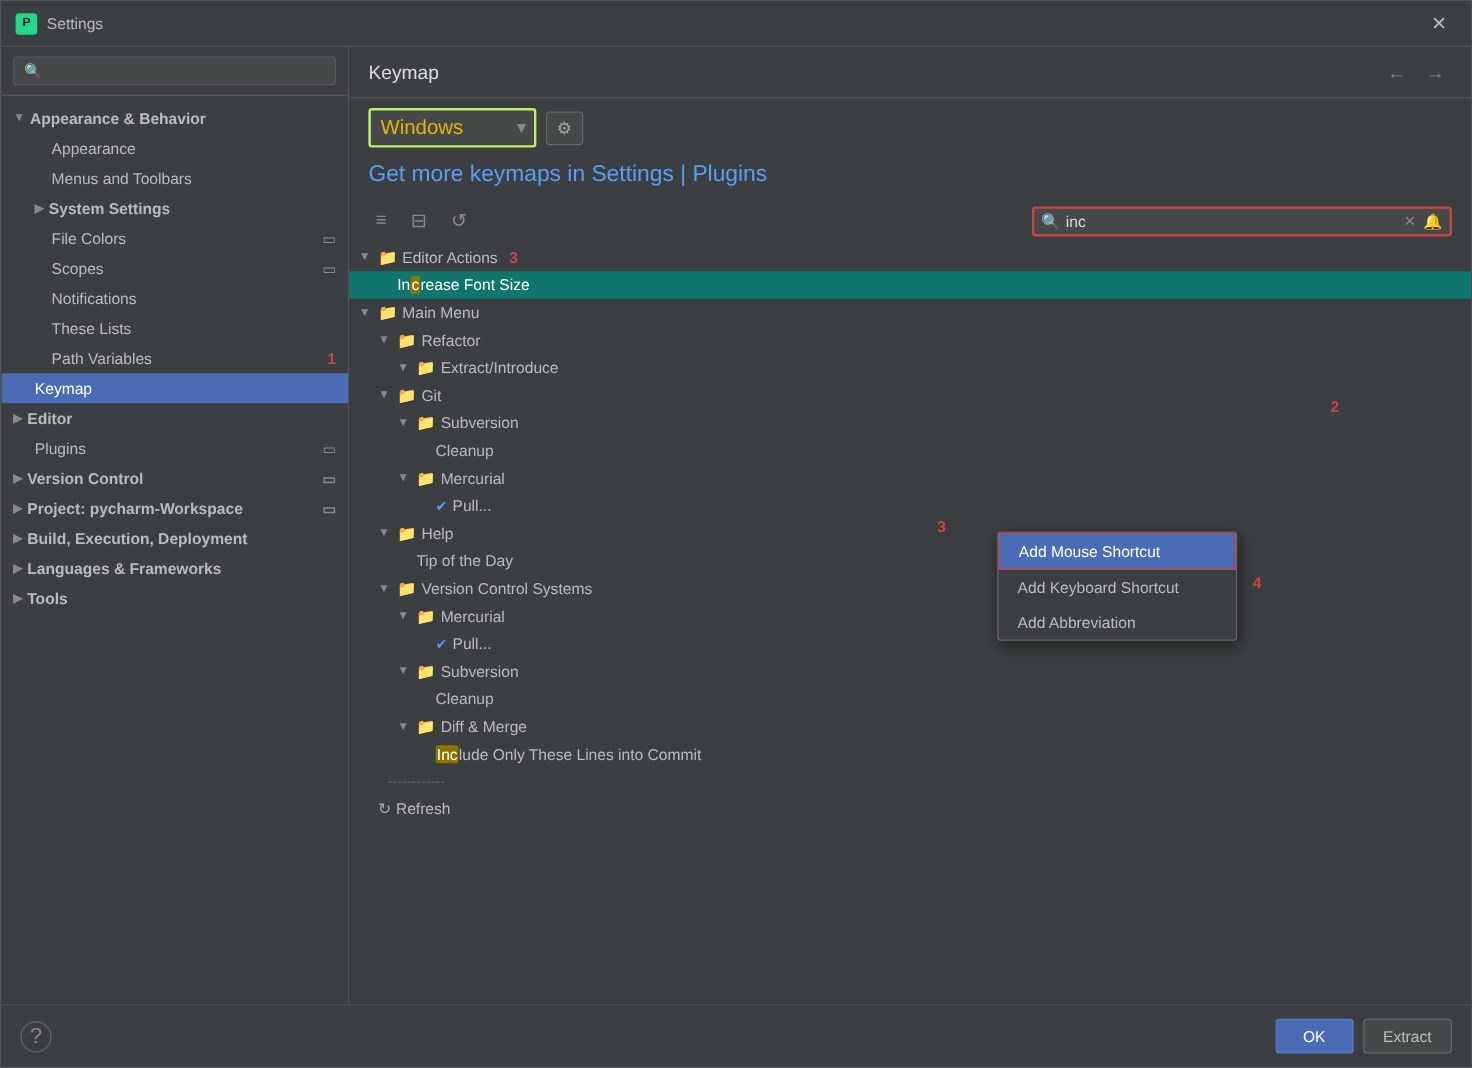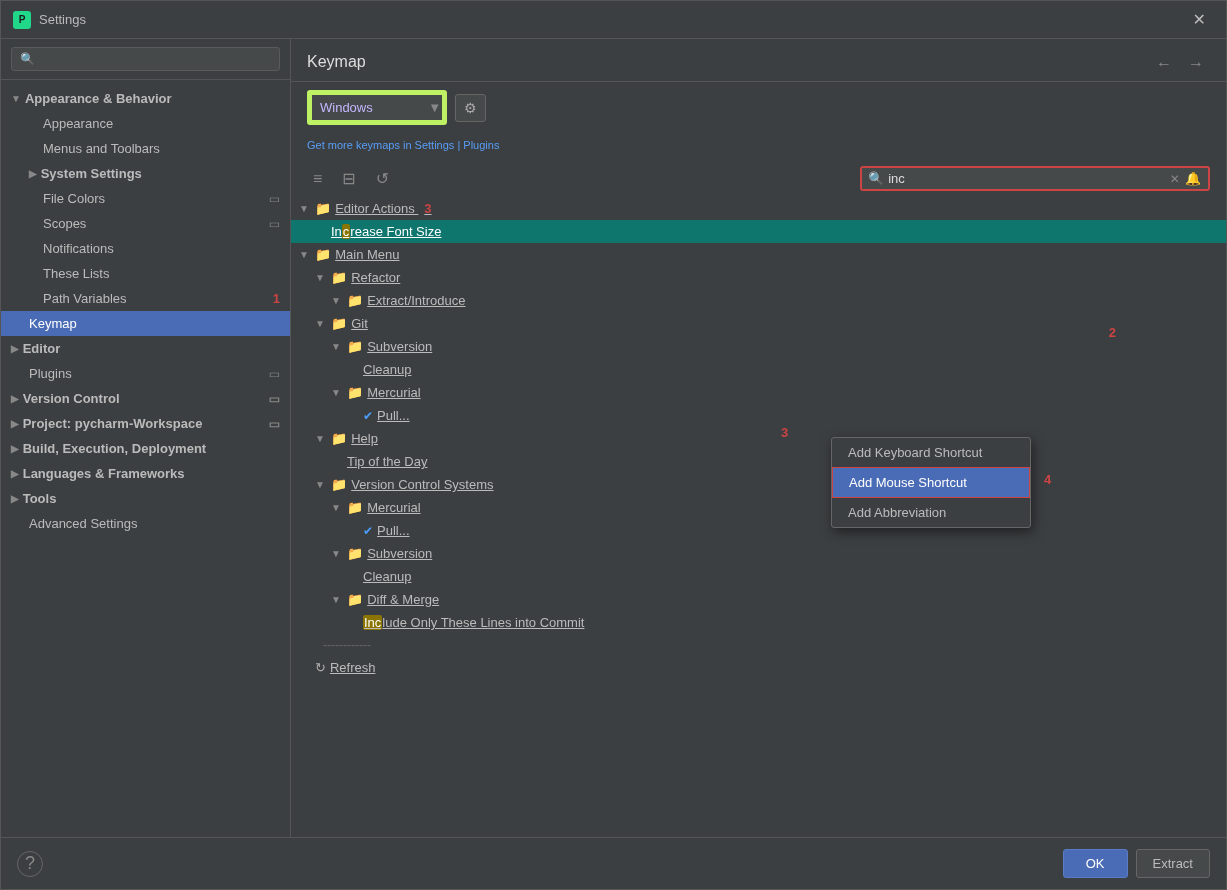--- a/index.html
+++ b/index.html
@@ -144,25 +144,25 @@
     }
     .keymap-controls {
       padding: 8px 16px;
       display: flex;
       align-items: center;
       gap: 8px;
       flex-shrink: 0;
     }
     .keymap-dropdown {
       background: #45494a;
-      border: 5px solid #bef264;
-      border-radius: 3px;
-      color: #c4b5fd;
+      border: 2px solid #bef264;
+      border-radius: 3px;
+      color: #eab308;
       padding: 5px 24px 5px 8px;
-      font-size: 13px;
+      font-size: 17px;
       cursor: pointer;
       appearance: none;
       position: relative;
       min-width: 140px;
     }
     .keymap-dropdown-wrapper {
       position: relative;
       display: inline-flex;
       align-items: center;
     }
@@ -181,21 +181,21 @@
       padding: 5px 8px;
       font-size: 14px;
     }
     .get-keymaps-link {
       padding: 4px 16px 8px;
       flex-shrink: 0;
     }
     .get-keymaps-link a {
       color: #589df6;
       text-decoration: none;
-      font-size: 11px;
+      font-size: 19px;
     }
     .keymap-toolbar {
       padding: 6px 16px;
       display: flex;
       align-items: center;
       gap: 8px;
       flex-shrink: 0;
     }
     .toolbar-btn {
       background: none;
@@ -258,21 +258,21 @@
     .tree-arrow {
       display: inline-block;
       width: 16px;
       font-size: 10px;
       color: #888;
     }
     .tree-icon {
       margin-right: 4px;
       font-size: 13px;
     }
-    .tree-label { flex: 1; text-decoration: underline; }
+    .tree-label { flex: 1; }
     .highlight-match {
       background: #8b7500;
       color: #fff;
       border-radius: 2px;
       padding: 0 1px;
     }
     
     .context-menu {
       position: absolute;
       background: #3c3f41;
@@ -432,23 +432,20 @@
           <span class="sidebar-group-arrow">▶</span>
           <span>Build, Execution, Deployment</span>
         </div>
         <div class="sidebar-group-header">
           <span class="sidebar-group-arrow">▶</span>
           <span>Languages &amp; Frameworks</span>
         </div>
         <div class="sidebar-group-header">
           <span class="sidebar-group-arrow">▶</span>
           <span>Tools</span>
-        </div>
-        <div class="sidebar-item">
-          <span>Advanced Settings</span>
         </div>
       </div>
     </div>
 
     <div class="right-panel">
       <div class="panel-header">
         <span class="panel-title">Keymap</span>
         <div class="panel-nav-buttons">
           <button class="panel-nav-btn">←</button>
           <button class="panel-nav-btn">→</button>
@@ -622,25 +619,25 @@
 
           <div class="tree-item">
             <span class="tree-indent" style="width:24px;"></span>
             <span class="tree-icon" style="color:#aaa;font-size:13px;">↻</span>
             <span class="tree-label">Refresh</span>
           </div>
 
         </div>
 
         <div class="context-menu" style="top: 240px; left: 540px;">
+          <div class="context-menu-item active-item">
+            <span>Add Mouse Shortcut</span>
+          </div>
           <div class="context-menu-item">
             <span>Add Keyboard Shortcut</span>
-          </div>
-          <div class="context-menu-item active-item">
-            <span>Add Mouse Shortcut</span>
           </div>
           <div class="context-menu-item">
             <span>Add Abbreviation</span>
           </div>
         </div>
 
         <div style="position:absolute; top:228px; left:490px; color:#cc4444; font-weight:bold; font-size:13px; pointer-events:none;">3</div>
         <div style="position:absolute; top:128px; right:110px; color:#cc4444; font-weight:bold; font-size:13px; pointer-events:none;">2</div>
         <div style="position:absolute; top:275px; left:753px; color:#cc4444; font-weight:bold; font-size:13px; pointer-events:none;">4</div>
       </div>

